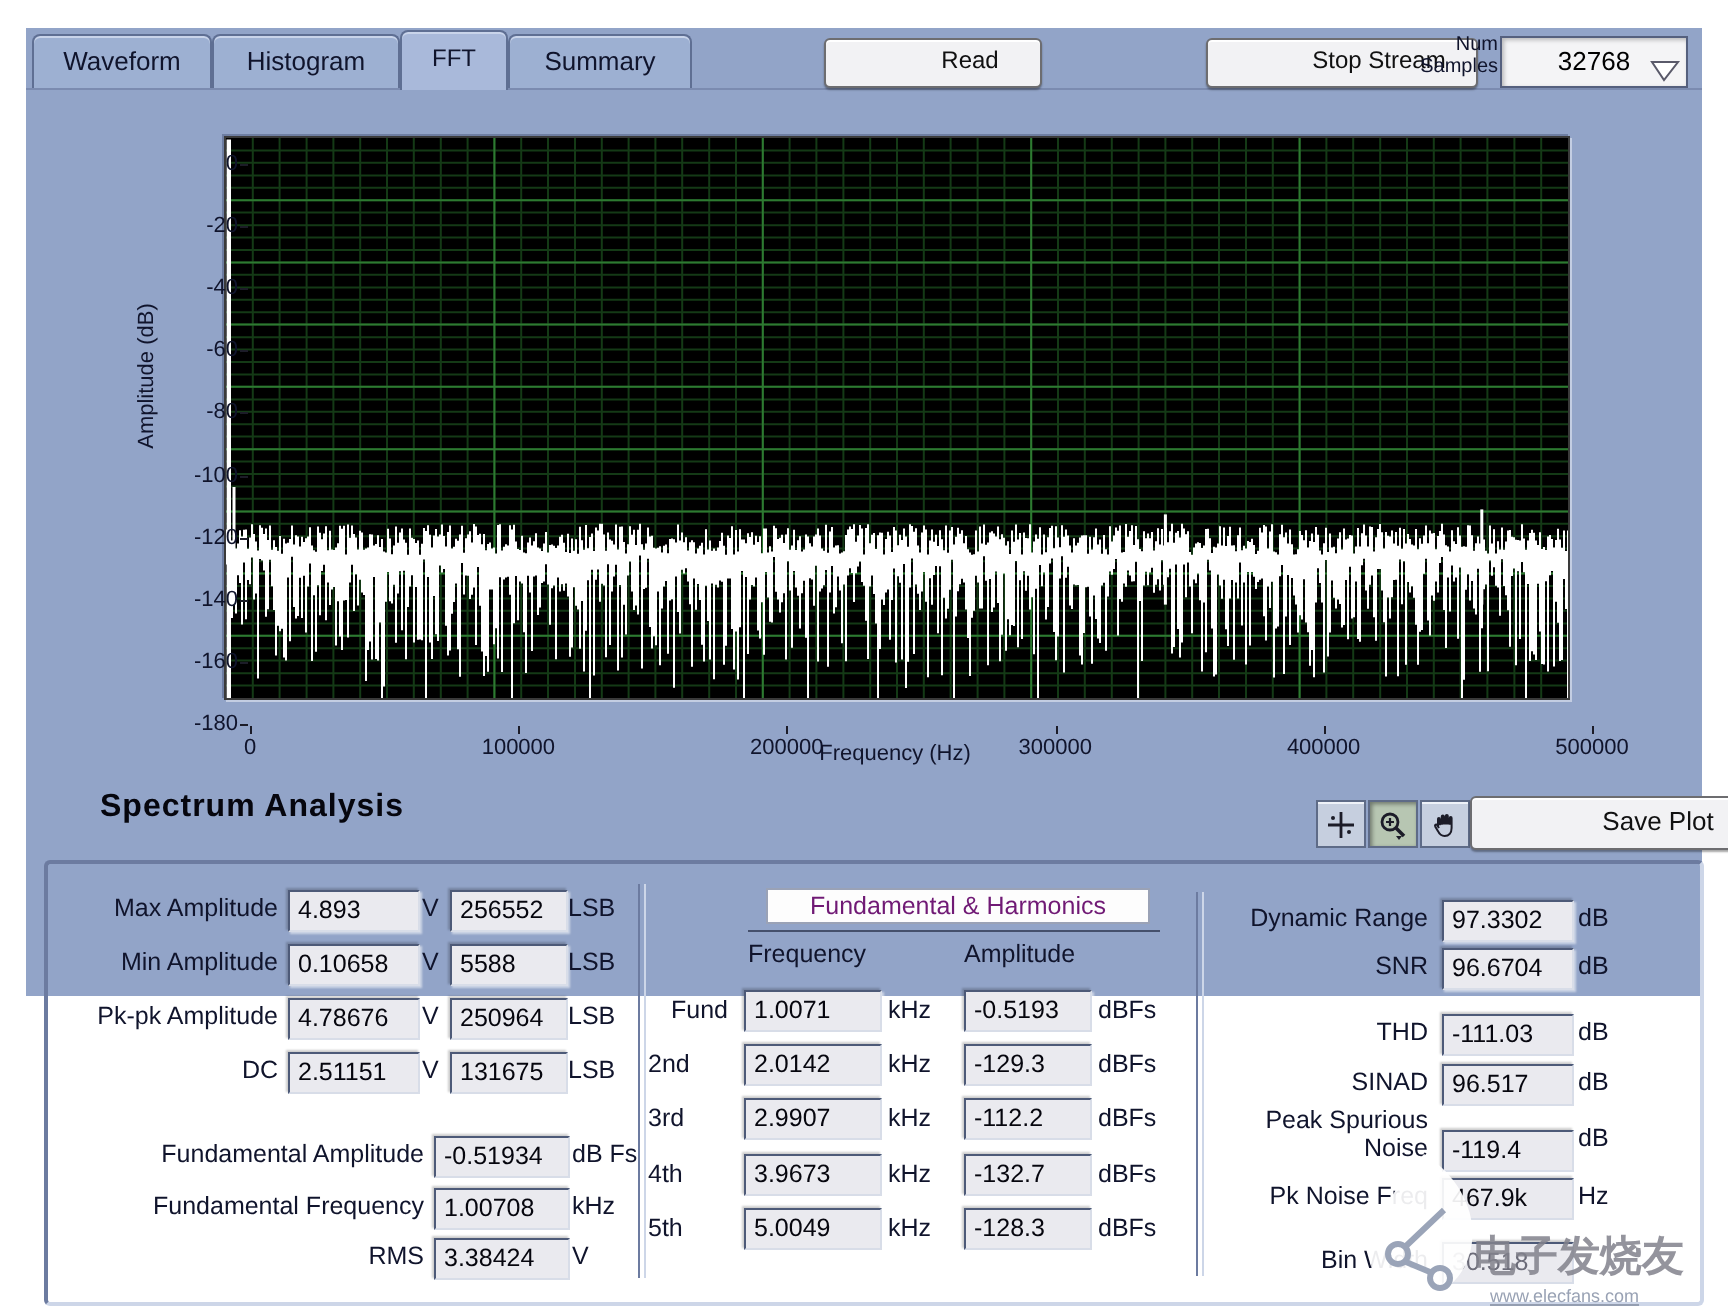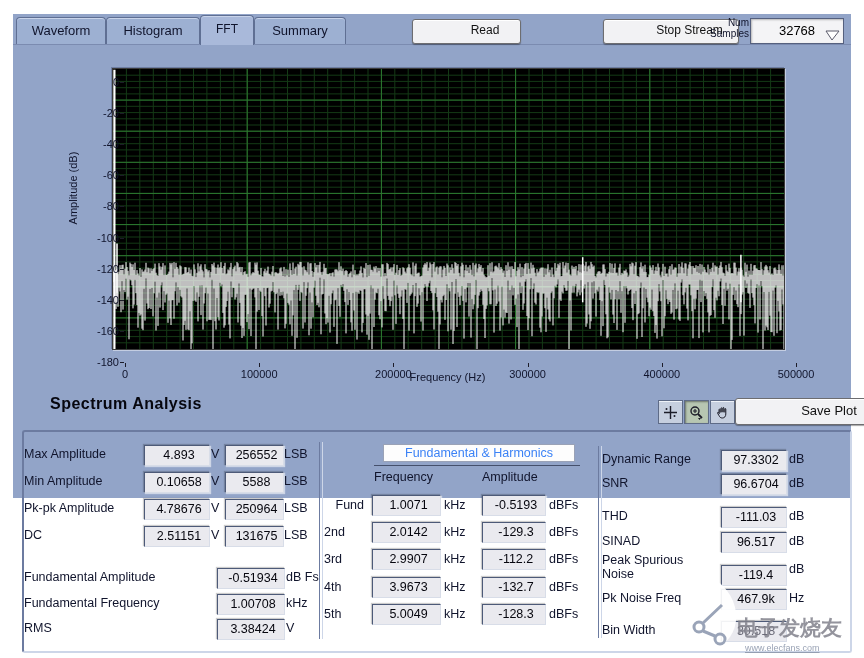--- a/index.html
+++ b/index.html
@@ -31,27 +31,27 @@
   
   .sec-title{position:absolute;left:37px;top:381px;font-size:16px;font-weight:bold;color:#06060e;letter-spacing:.5px;}
   .palette{position:absolute;left:645px;top:386px;height:22px;display:flex;}
   .pal-btn{width:23px;height:22px;background:#c6cfdf;border:1px solid #5e6b87;margin-right:1px;
     display:flex;align-items:center;justify-content:center;cursor:pointer;box-shadow:inset 0 1px 0 #eef2f8;}
   .pal-btn.pressed{background:#b7c6b2;box-shadow:inset 1px 1px 2px rgba(0,0,0,.4);}
   .saveplot{left:722px;top:384px;width:112px;height:25px;line-height:23px;font-size:13px;}
   
   .panel{position:absolute;left:9px;top:416px;width:826px;height:219px;
     border:2px solid;border-color:#6c7ba0 #cdd6e8 #cdd6e8 #6c7ba0;border-radius:3px;}
-  .flabel{position:absolute;font-size:12.5px;color:#10142c;text-align:left;white-space:nowrap;}
+  .flabel{position:absolute;font-size:12.5px;color:#10142c;text-align:right;white-space:nowrap;}
   .fbox{position:absolute;height:19px;background:#eaeaef;border:1px solid;border-color:#4d5a78 #d8dde8 #d8dde8 #4d5a78;
     font-size:12.5px;color:#06060e;line-height:19px;padding-left:4px;overflow:hidden;white-space:nowrap;
-    box-shadow:1px 1px 1px rgba(255,255,255,.55),-1px -1px 1px rgba(0,0,0,.2);text-align:center;}
+    box-shadow:1px 1px 1px rgba(255,255,255,.55),-1px -1px 1px rgba(0,0,0,.2);}
   .funit{position:absolute;font-size:12.5px;color:#10142c;white-space:nowrap;}
   .vsep{position:absolute;width:2px;border-left:1px solid #6c7ba0;border-right:1px solid #cdd6e8;}
-  .harm-title{position:absolute;background:#fdfdfd;border:1px solid #9aa2b6;font-size:12.5px;color:#3b82f6;
+  .harm-title{position:absolute;background:#fdfdfd;border:1px solid #9aa2b6;font-size:12.5px;color:#701a75;
     text-align:center;line-height:16px;}
   .col-head{position:absolute;font-size:12.5px;color:#10142c;}
   
   .wm-text{position:absolute;font-size:21px;font-weight:bold;color:#82828c;opacity:.85;white-space:nowrap;z-index:9;}
   .wm-url{position:absolute;font-size:9px;color:#8e98ac;opacity:.9;white-space:nowrap;z-index:9;text-decoration:underline;}
   .wm-leaf{position:absolute;z-index:10;}
 </style>
 </head>
 <body>
 

